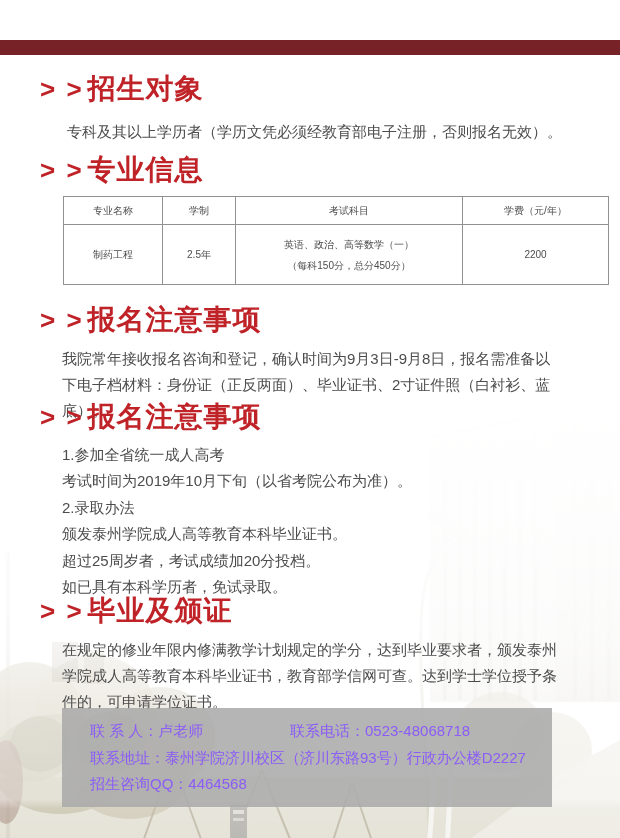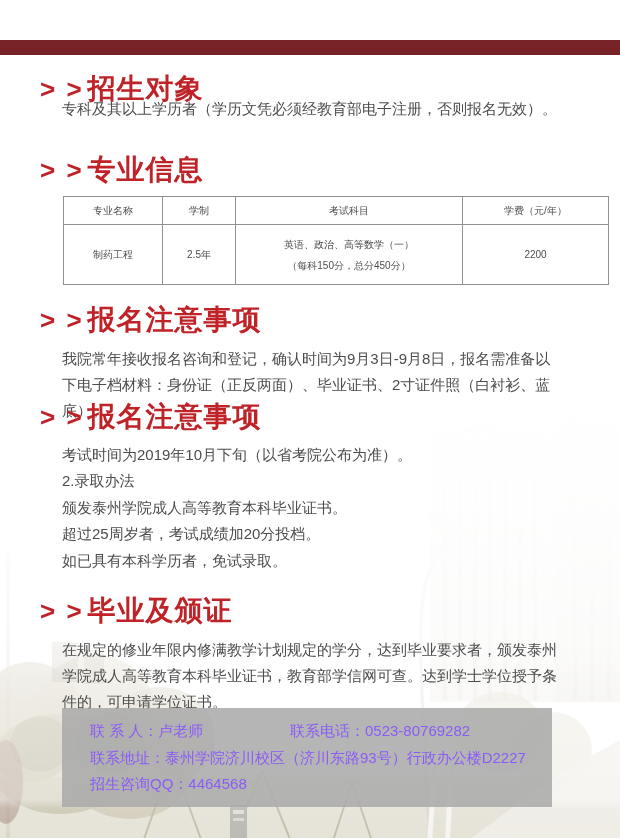--- a/index.html
+++ b/index.html
@@ -154,21 +154,21 @@
     <rect x="0" y="0" width="620" height="458" fill="url(#fade)"></rect>
   </svg>
 
   <div class="top-bar"></div>
 
   <div class="content">
 
     <div class="heading" style="top:60px;">
       <span class="marker">&gt; &gt;</span><span>招生对象</span>
     </div>
-    <div class="para" style="top:84px;">专科及其以上学历者（学历文凭必须经教育部电子注册，否则报名无效）。</div>
+    <div class="para" style="top:107px;text-align:right;">专科及其以上学历者（学历文凭必须经教育部电子注册，否则报名无效）。</div>
 
     <div class="heading" style="top:141px;">
       <span class="marker">&gt; &gt;</span><span>专业信息</span>
     </div>
     <table class="major">
       <tbody>
           <tr>
         <th class="col-major">专业名称</th>
         <th class="col-duration">学制</th>
         <th class="col-subjects">考试科目</th>
@@ -188,37 +188,38 @@
 
     <div class="heading" style="top:291px;">
       <span class="marker">&gt; &gt;</span><span>报名注意事项</span>
     </div>
     <div class="para" style="top:334px;">我院常年接收报名咨询和登记，确认时间为9月3日-9月8日，报名需准备以下电子档材料：身份证（正反两面）、毕业证书、2寸证件照（白衬衫、蓝底）。</div>
 
     <div class="heading" style="top:388px;">
       <span class="marker">&gt; &gt;</span><span>报名注意事项</span>
     </div>
     <div class="para lines" style="top:430px;width:520px;">
+      <div>1.参加全省统一成人高考</div>
       <div>考试时间为2019年10月下旬（以省考院公布为准）。</div>
       <div>2.录取办法</div>
       <div>颁发泰州学院成人高等教育本科毕业证书。</div>
       <div>超过25周岁者，考试成绩加20分投档。</div>
       <div>如已具有本科学历者，免试录取。</div>
     </div>
 
     <div class="heading" style="top:582px;">
       <span class="marker">&gt; &gt;</span><span>毕业及颁证</span>
     </div>
     <div class="para" style="top:625px;">在规定的修业年限内修满教学计划规定的学分，达到毕业要求者，颁发泰州学院成人高等教育本科毕业证书，教育部学信网可查。达到学士学位授予条件的，可申请学位证书。</div>
 
     <div class="contact-box">
       <div class="contact-line l1">
         <span>联 系 人：</span><span>卢老师</span>
         <span class="contact-phone">
-          <span>联系电话：</span><span>0523-80769282</span>
+          <span>联系电话：</span><span>0523-48068718</span>
         </span>
       </div>
       <div class="contact-line l2">
         <span>联系地址：</span><span>泰州学院济川校区（济川东路93号）行政办公楼D2227</span>
       </div>
       <div class="contact-line l3">
         <span>招生咨询QQ：</span><span>4464568</span>
       </div>
     </div>
 

